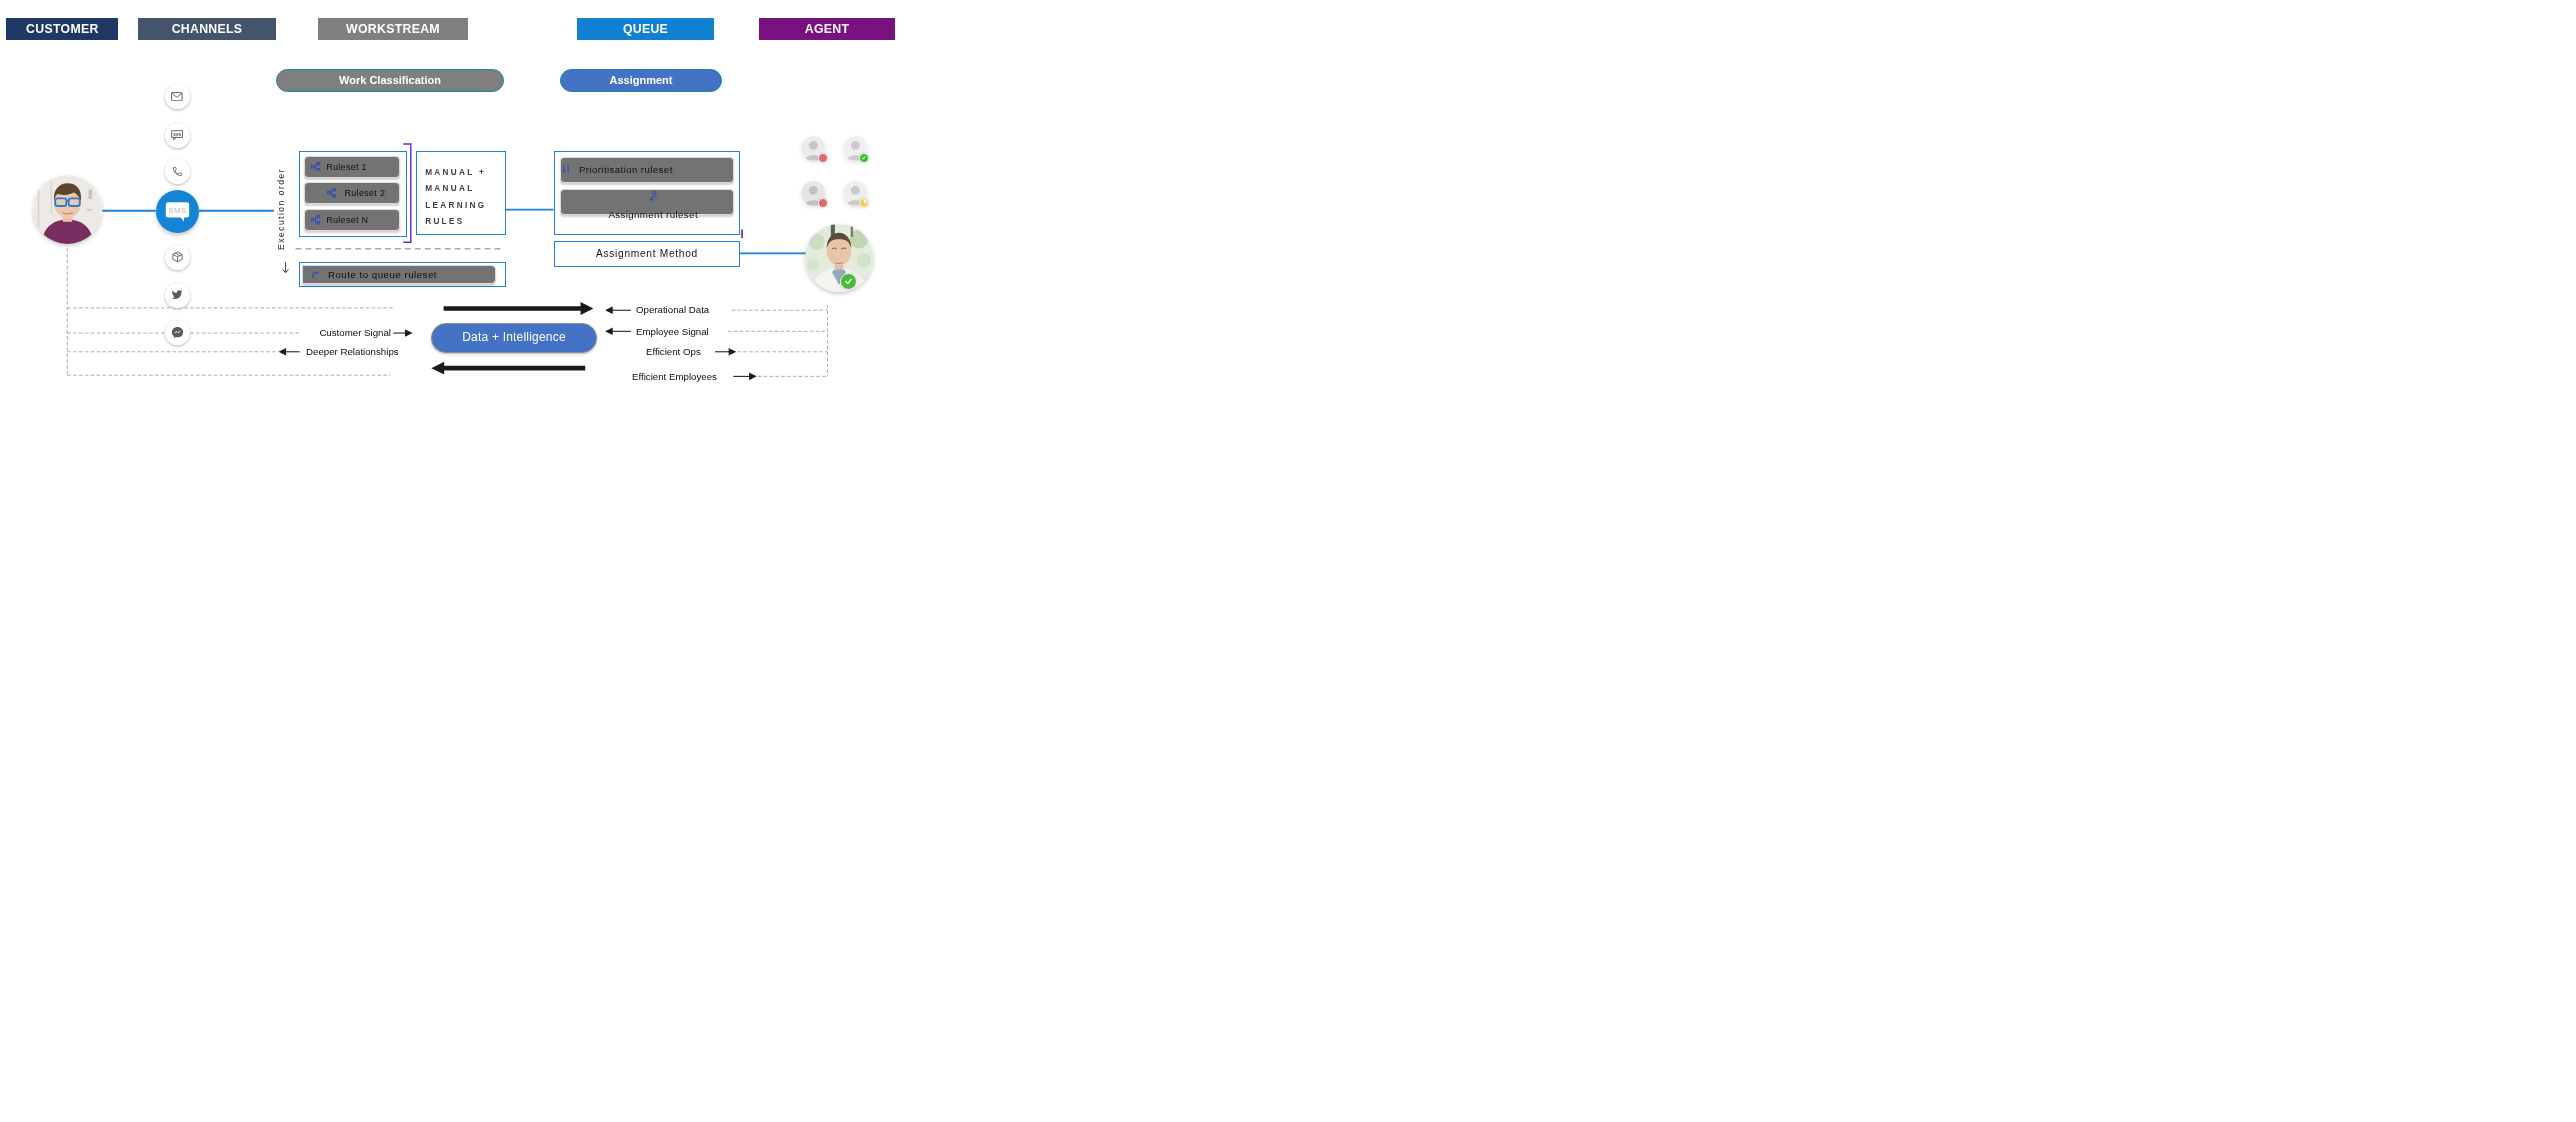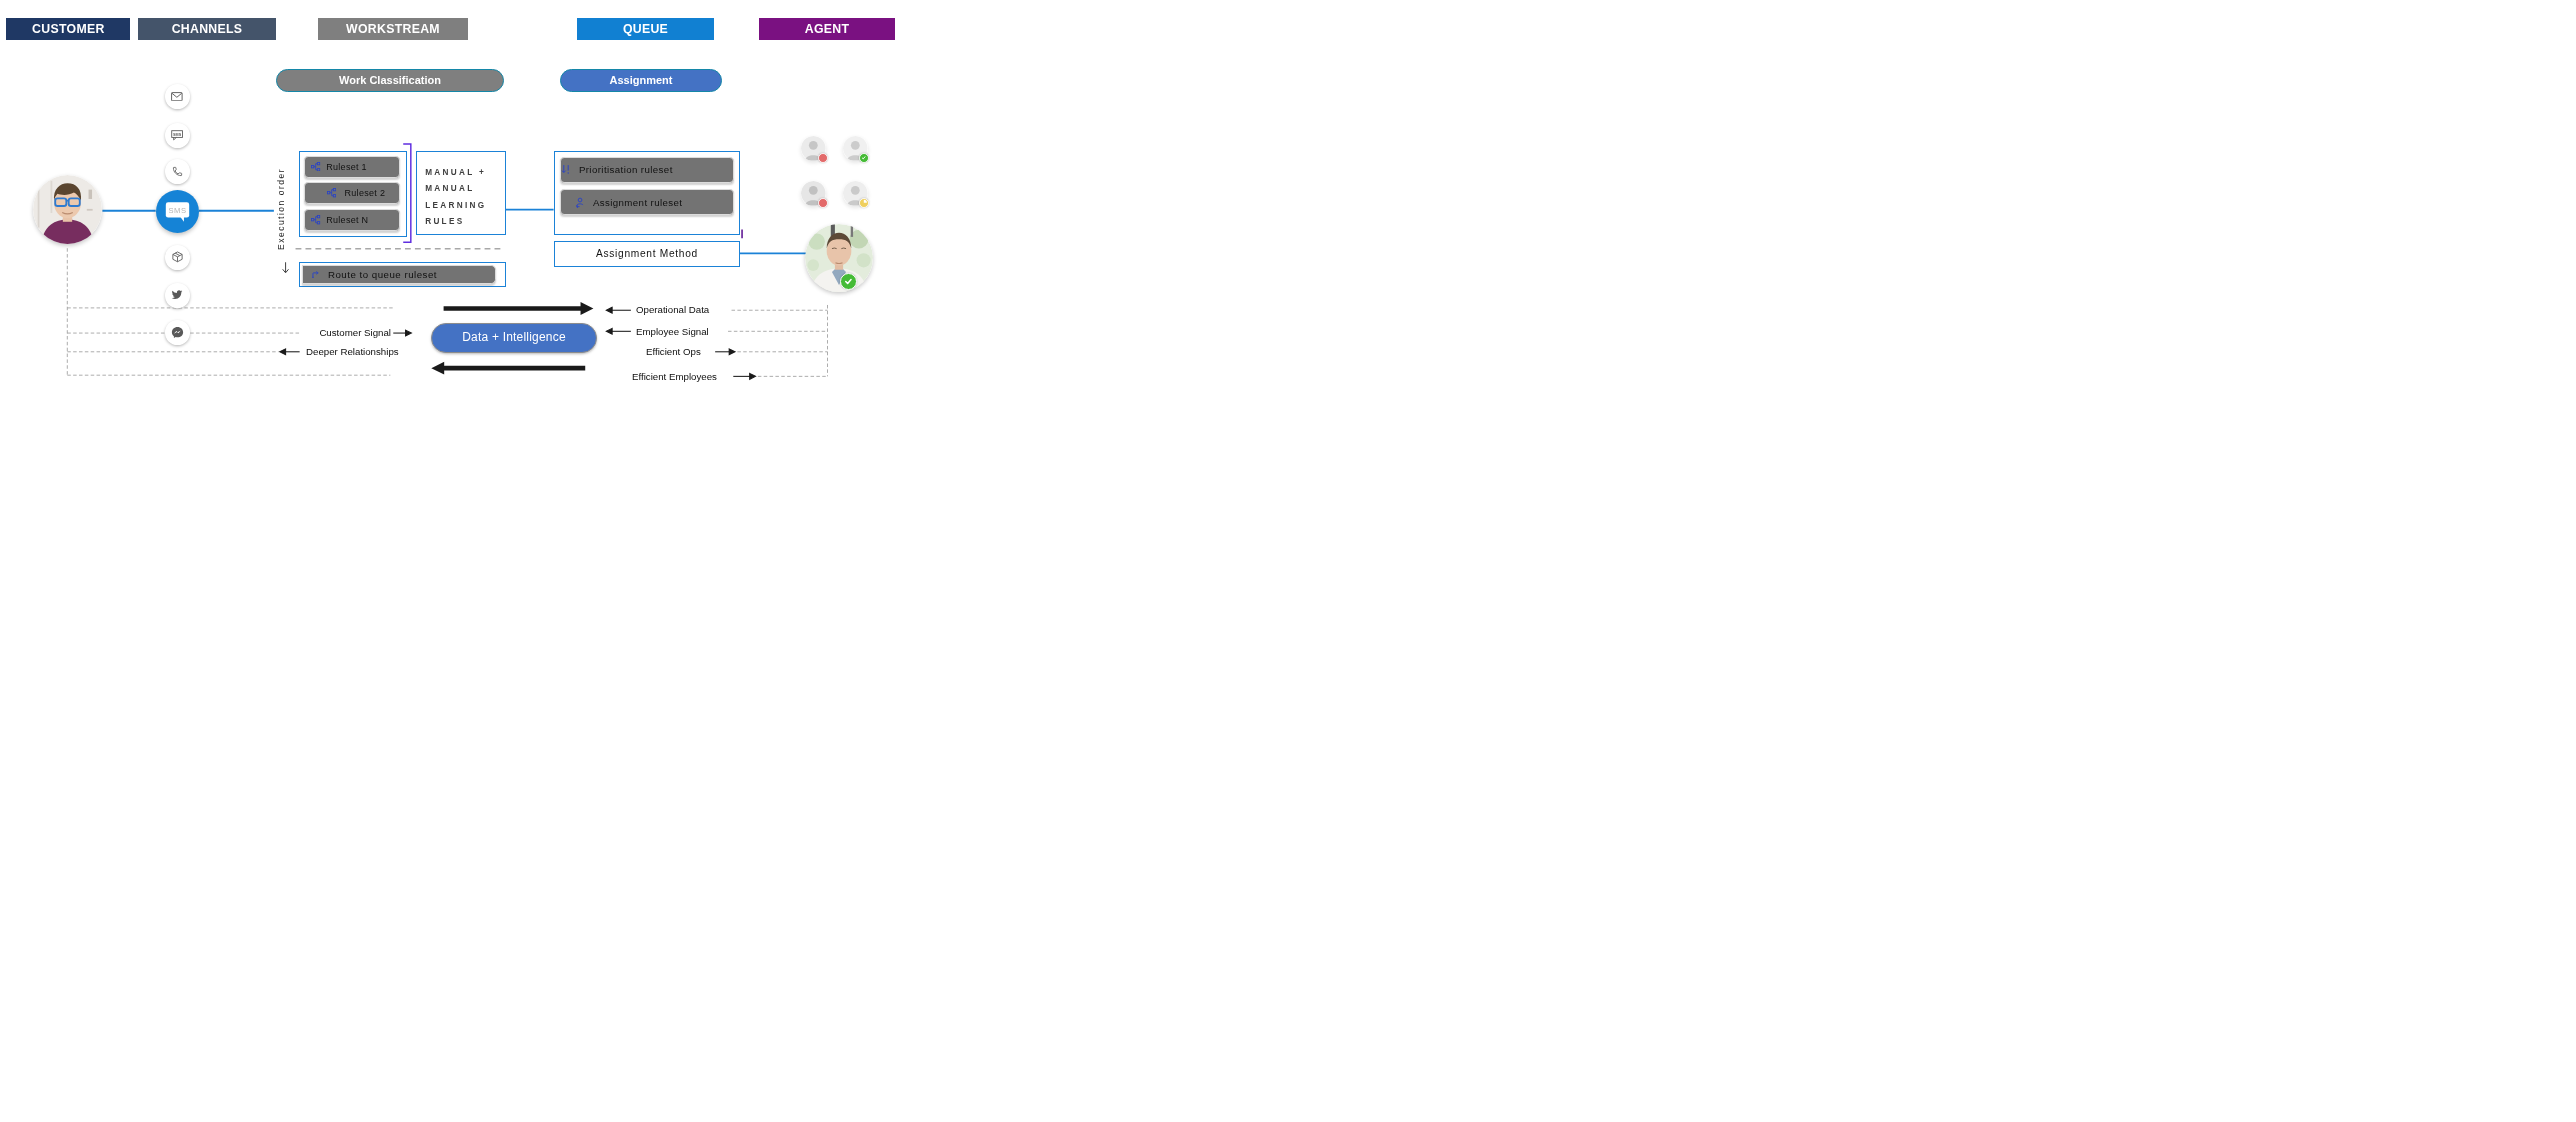--- a/index.html
+++ b/index.html
@@ -2,21 +2,21 @@
 <html style="font-size:9.4px"><head>
 <meta charset="utf-8">
 <style>
   html,body{margin:0;padding:0;background:#fff;font-family:"Liberation Sans",sans-serif;}
   #canvas{position:relative;width:903px;height:394px;background:#fff;overflow:hidden;}
   .abs{position:absolute;}
 
   
   .hdr{position:absolute;top:17.6px;height:22px;line-height:22px;text-align:center;
        color:#fff;font-weight:bold;font-size:12.3px;letter-spacing:0.3px;}
-  .hdr.customer{left:6.4px;width:124px;background:#1F3864;}
+  .hdr.customer{left:6.4px;width:112px;background:#1F3864;}
   .hdr.channels{left:138px;width:138px;background:#44546A;}
   .hdr.workstream{left:318px;width:150px;background:#7F7F7F;}
   .hdr.queue{left:577px;width:137px;background:#1180D2;}
   .hdr.agent{left:759px;width:136px;background:#7A1181;}
 
   
   .pill{position:absolute;top:69px;height:23px;line-height:21.7px;border-radius:11.7px;
         border:1.5px solid #1487A8;color:#fff;font-weight:bold;font-size:11px;text-align:center;box-sizing:border-box;}
   .pill.wc{left:276px;width:228px;background:#7F7F7F;}
   .pill.asg{left:560px;width:162px;background:#4472C4;}
@@ -268,21 +268,21 @@
       <span class="icon">
         <svg width="10" height="11" viewBox="0 0 18 20">
             <g stroke="#2B44C4" stroke-width="1.8" fill="none">
           <path d="M5 2 V15 M5 15.5 L1.5 12 M5 15.5 L8.5 12 M13 2 V12"></path>
             </g>
           <circle cx="13" cy="16.5" r="1.3" fill="#2B44C4"></circle>
           </svg>
       </span>
       <span class="lbl">Prioritisation ruleset</span>
     </div>
-    <div class="card qcard" style="left:4.7px;top:37px;width:174px;height:26px;padding-left:13px;gap:8.2px;">
+    <div class="card qcard" style="left:4.7px;top:37px;width:174px;height:26px;padding-left:13px;gap:8.2px;flex-direction:column;">
       <span class="icon">
         <svg width="11" height="11" viewBox="0 0 20 20">
             <g stroke="#2B44C4" stroke-width="1.7" fill="none">
           <circle cx="11" cy="5.5" r="3.4"></circle>
           <path d="M4.5 16.5 C4.5 11.8 14 11.2 16.5 14.5"></path>
           <path d="M10 17.5 H4.8 M4.8 17.5 L7.2 15.2 M4.8 17.5 L7.2 19.8"></path>
             </g>
           </svg>
       </span>
       <span class="lbl">Assignment ruleset</span>

